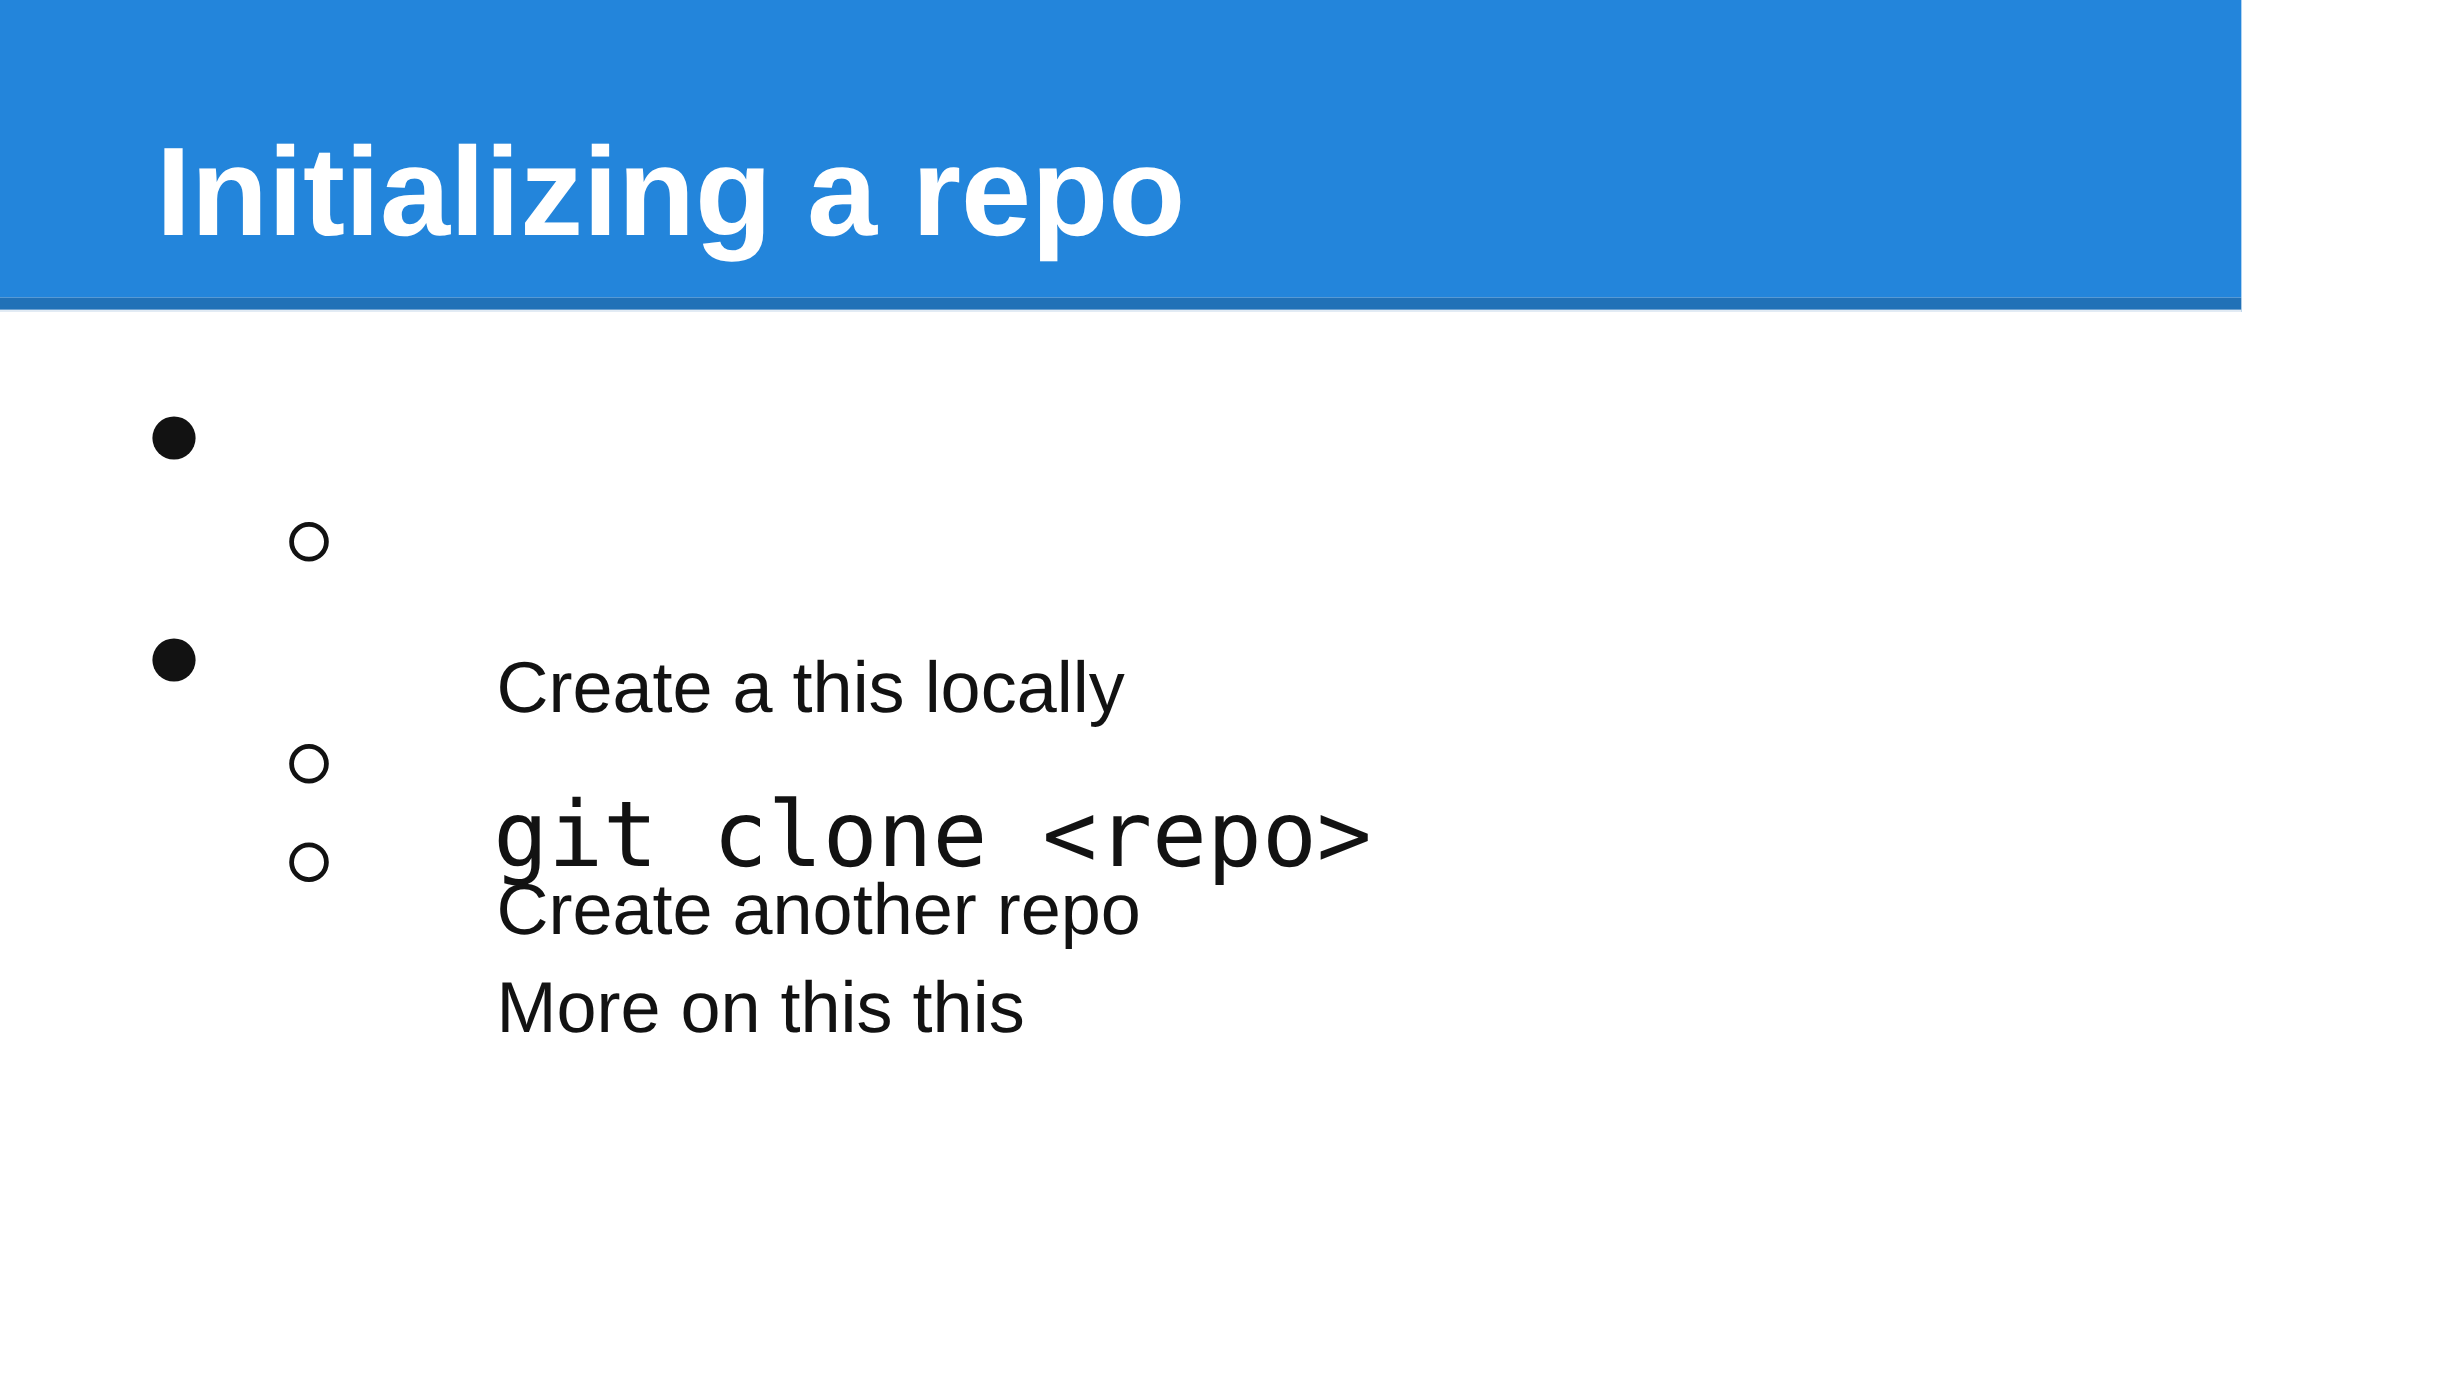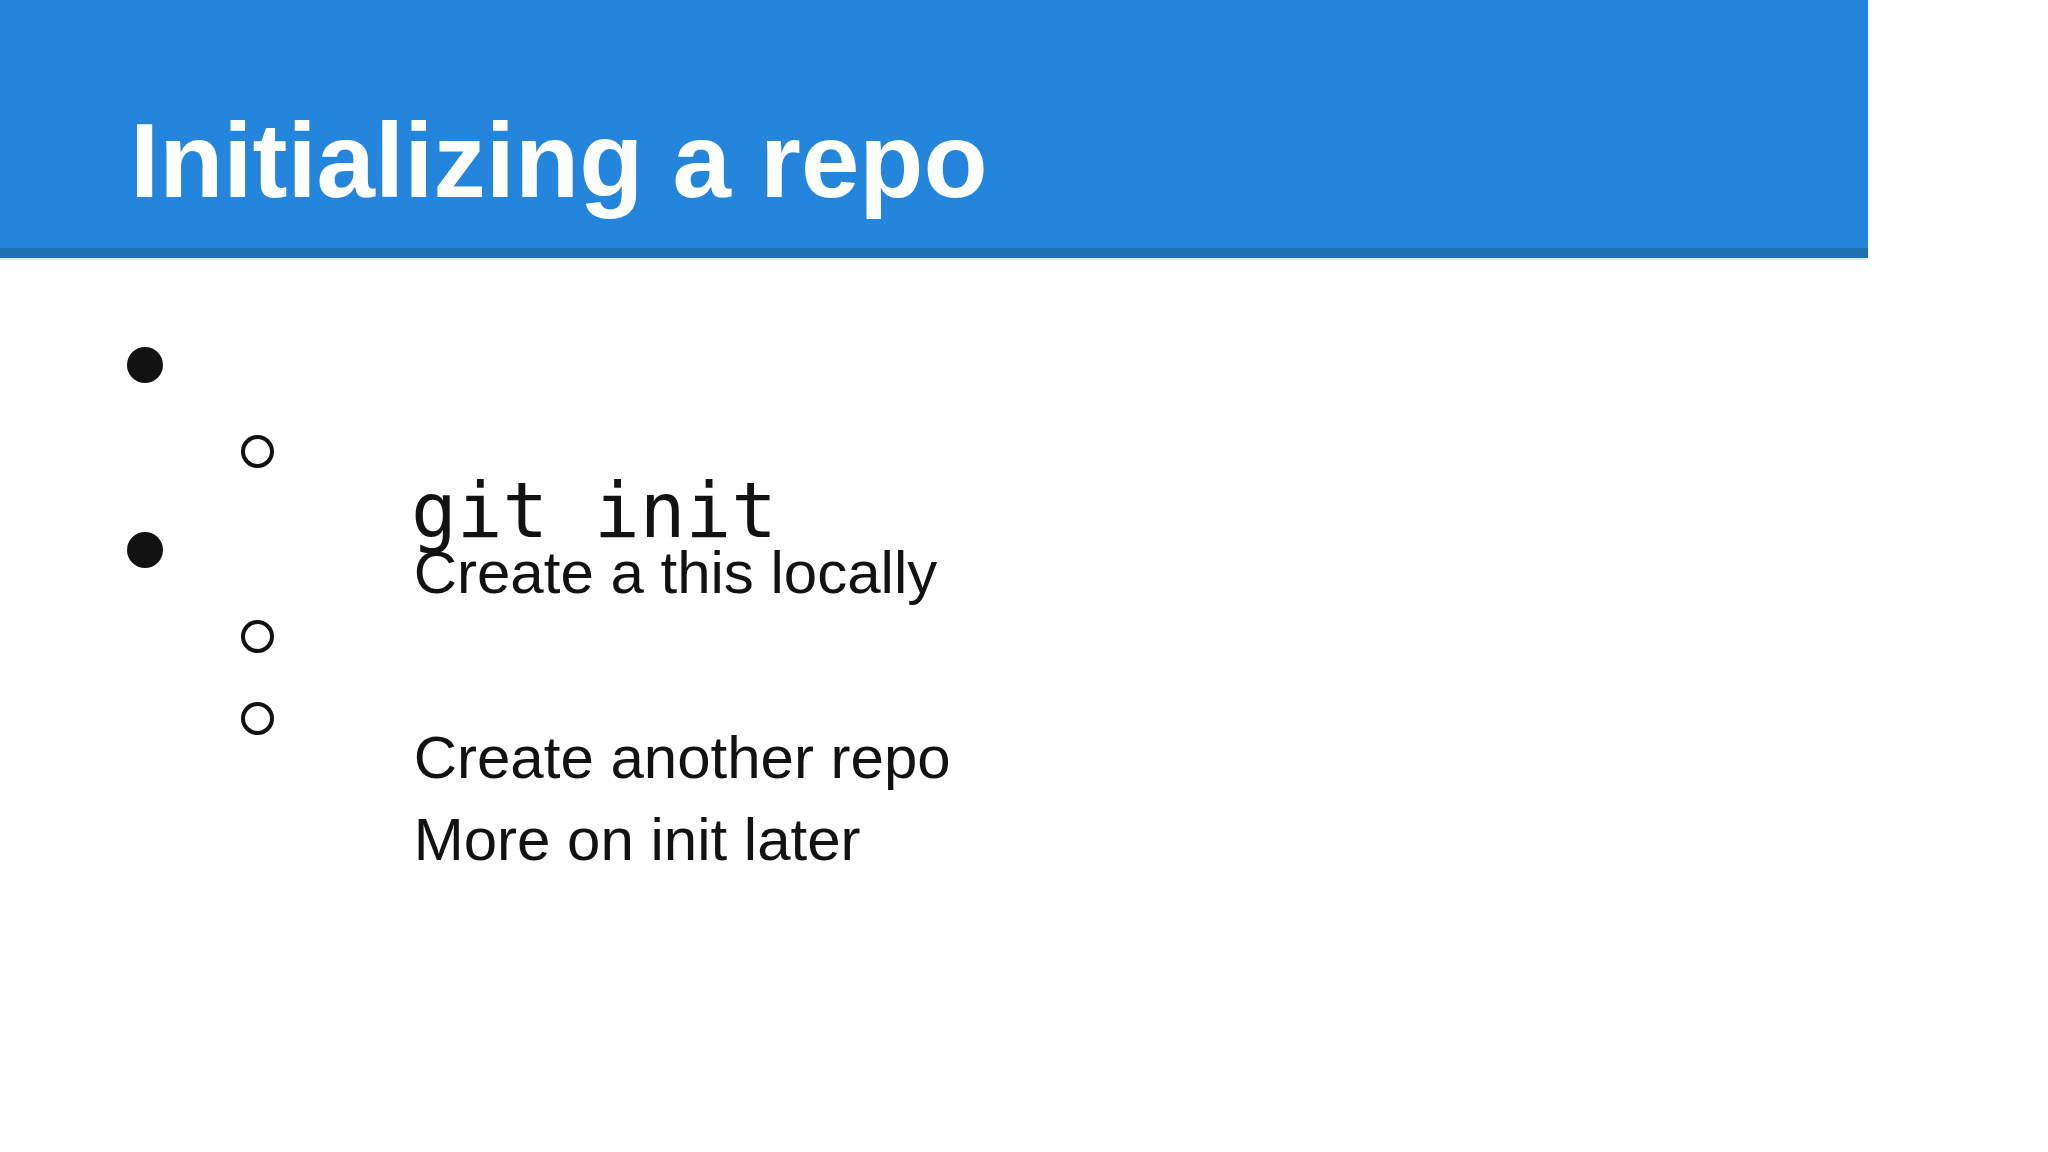--- a/index.html
+++ b/index.html
@@ -86,35 +86,35 @@
 
 <div class="slide">
 
   <div class="banner"></div>
   <div class="banner-strip"></div>
 
   <div class="title">Initializing a repo</div>
 
   <div class="row code r1">
     <span class="dot"></span>
-    <span class="txt">git init</span>
   </div>
 
   <div class="row sub r2">
     <span class="ring"></span>
     <span class="txt">Create a this locally</span>
   </div>
 
   <div class="row code r3">
     <span class="dot"></span>
+    <span class="txt">git clone &lt;repo&gt;</span>
   </div>
 
   <div class="row sub r4">
     <span class="ring"></span>
     <span class="txt">Create another repo</span>
   </div>
 
   <div class="row sub r5">
     <span class="ring"></span>
-    <span class="txt">More on init later</span>
+    <span class="txt">More on this this</span>
   </div>
 
 </div>
 
 </body></html>

